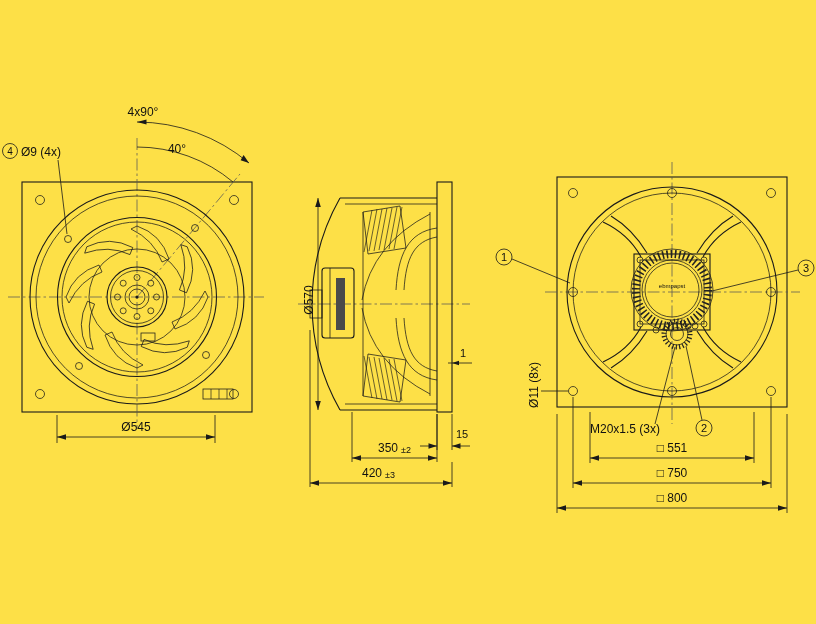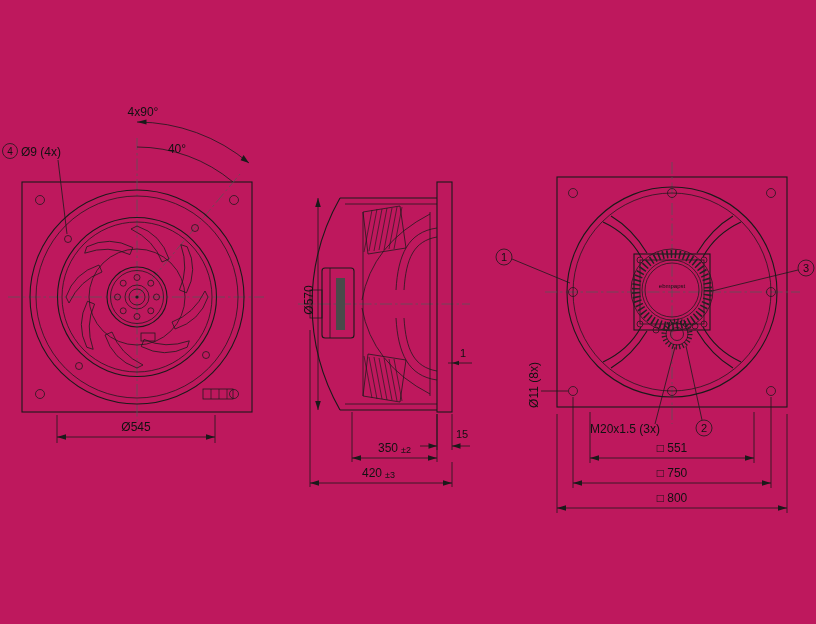--- a/index.html
+++ b/index.html
@@ -1,16 +1,16 @@
 <!DOCTYPE html>
 <html><head>
 <meta charset="utf-8">
 <style>
   html,body{margin:0;padding:0;background:#ffffff;}
-  .canvas{position:relative;width:816px;height:624px;background:#be185d;overflow:hidden;text-decoration:underline;}
+  .canvas{position:relative;width:816px;height:624px;background:#fde047;overflow:hidden;text-decoration:underline;}
   svg{display:block;}
   .ln{stroke:#1a1a1a;stroke-width:1.1;fill:none;}
   .thin{stroke-width:0.75;}
   .dm{stroke:#1a1a1a;stroke-width:0.8;fill:none;}
   .cl{stroke:#555;stroke-width:0.75;fill:none;stroke-dasharray:12 3 2.5 3;}
   .ht{stroke:#1a1a1a;stroke-width:0.65;}
   .arr{fill:#1a1a1a;stroke:none;}
   .tick{fill:none;stroke:#222;stroke-width:8;stroke-dasharray:1.6 2.6;}
   .tick-s{fill:none;stroke:#222;stroke-width:5;stroke-dasharray:1.2 2.2;}
   .dark{fill:#4a4a4a;stroke:none;}

